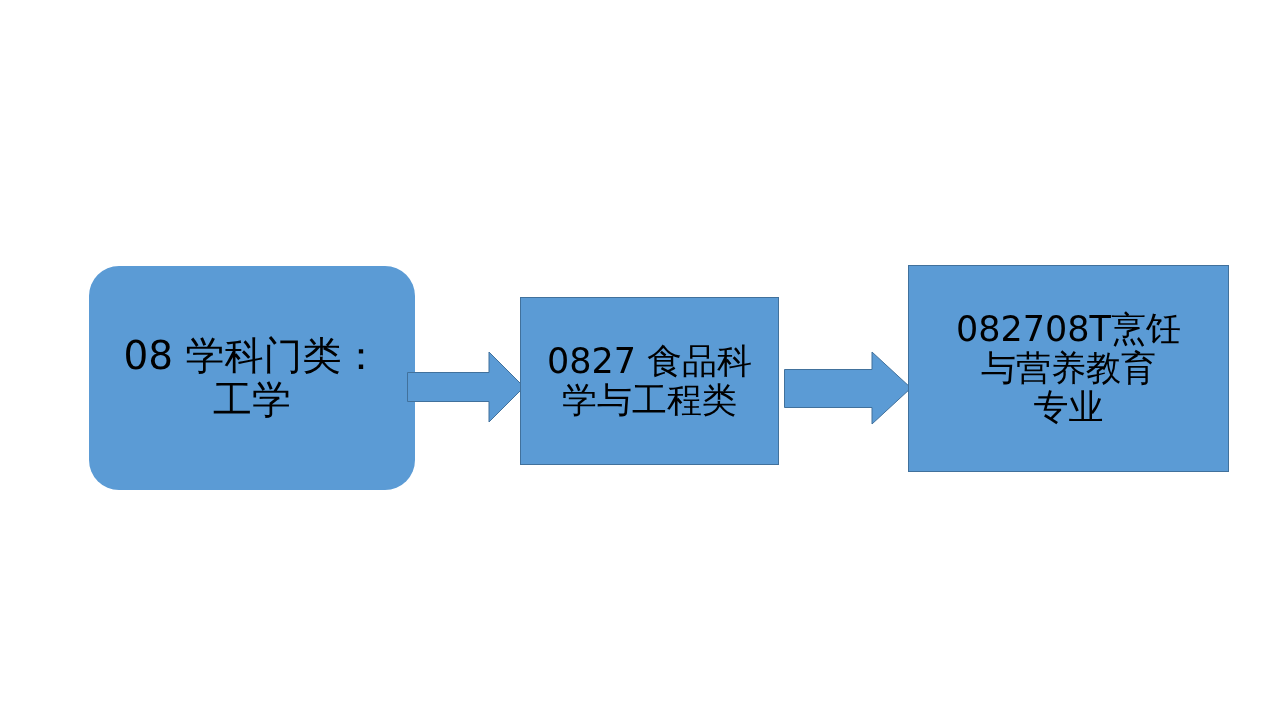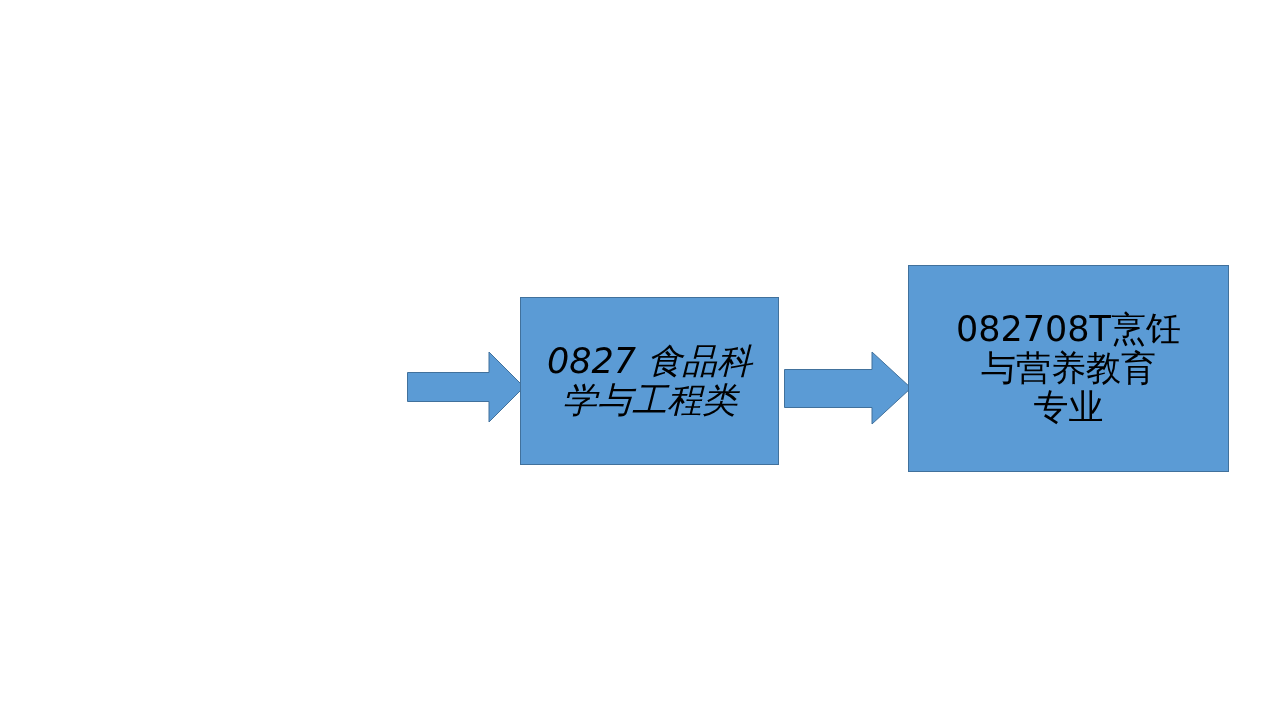--- a/index.html
+++ b/index.html
@@ -50,21 +50,20 @@
     font-size: 39px;
   }
 
   
   #node-class {
     left: 520px;
     top: 297px;
     width: 259px;
     height: 168px;
     font-size: 35px;
-    font-style: italic;
   }
 
   
   #node-major {
     left: 908px;
     top: 265px;
     width: 321px;
     height: 207px;
     font-size: 35px;
   }
@@ -102,20 +101,24 @@
     top: 350px;
     width: 128px;
     height: 76px;
   }
 </style>
 </head>
 <body>
 
 <div id="slide">
 
+  <div class="node" id="node-category">
+    <span class="node-text">08 学科门类：
+工学</span>
+  </div>
 
   <div class="arrow" id="arrow-1">
     <svg width="118" height="78" viewBox="0 0 118 78">
       <polygon class="arrow-shape" points="0.5,24.5 82,24.5 82,4 117,39 82,74 82,53.5 0.5,53.5"></polygon>
     </svg>
   </div>
 
   <div class="node" id="node-class">
     <span class="node-text">0827 食品科
 学与工程类</span>

